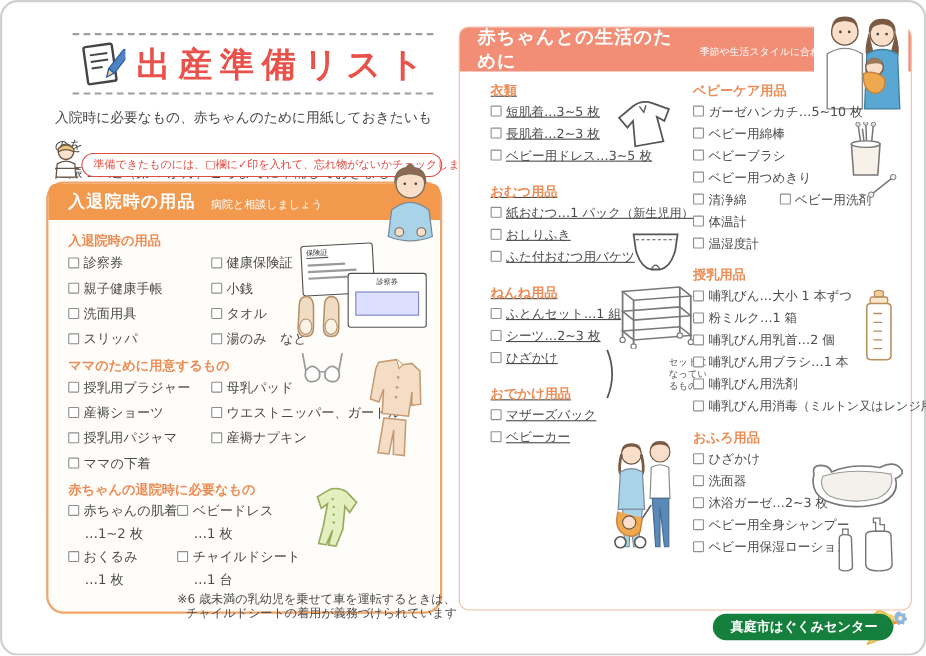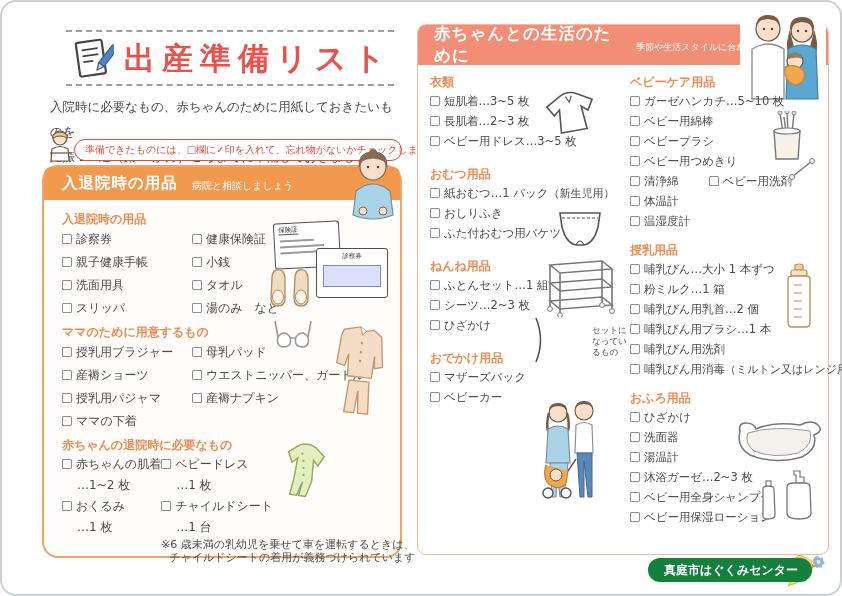--- a/index.html
+++ b/index.html
@@ -42,21 +42,21 @@
   .card2row{position:absolute;left:6px;right:6px;height:12px;background:#dcdffd;border:1px solid #7f86c9;}
   .card2 .clbl2{position:absolute;top:3px;left:0;right:0;text-align:center;font-size:6.5px;color:#333;line-height:8px;}
 
   
   .right-panel{position:absolute;left:415px;top:22px;width:412px;height:531px;border:1.5px solid #f3bba6;border-radius:9px;background:#fff;box-sizing:border-box;}
   .rp-bar{height:40px;background:#f28e76;border-radius:8px 8px 0 0;display:flex;align-items:center;padding-left:16px;}
   .rp-bar .t{color:#fff;font-size:16.5px;font-weight:bold;letter-spacing:1px;}
   .rp-bar .s{color:#fff;font-size:9px;margin-left:10px;margin-top:5px;white-space:nowrap;}
   .rp-family{position:absolute;top:-14px;right:2px;}
   .rp-col{position:absolute;top:48px;}
-  .rp-col.colL{left:12px;width:198px;}
+  .rp-col.colL{left:28px;width:198px;text-decoration:underline;}
   .rp-col.colR{left:212px;width:196px;}
   .rp-col .row{line-height:20px;font-size:11.5px;}
   .gap{height:14px;}
   .gap-s{height:10px;}
   .bracket-note{position:absolute;font-size:8.5px;color:#555;line-height:11px;}
 
   .footer{position:absolute;right:28px;bottom:12px;height:26px;}
   .f-pill{position:absolute;right:0;top:2px;background:#15803d;border-radius:13px;height:24px;line-height:24px;padding:0 14px 0 16px;color:#fff;font-size:12px;font-weight:bold;white-space:nowrap;}
   .f-bird{position:absolute;left:-28px;top:-6px;}
 
@@ -364,21 +364,20 @@
         <div class="row"><span class="cb"></span><span>哺乳びん用乳首…2 個</span></div>
         <div class="row"><span class="cb"></span><span>哺乳びん用ブラシ…1 本</span></div>
         <div class="row"><span class="cb"></span><span>哺乳びん用洗剤</span></div>
         <div class="row"><span class="cb"></span><span>哺乳びん用消毒</span><span class="note-s">（ミルトン又はレンジ用）</span></div>
       </div>
       <div class="gap-s"></div>
       <div class="sec">
         <div class="sec-h">おふろ用品</div>
         <div class="row"><span class="cb"></span><span>ひざかけ</span></div>
         <div class="row"><span class="cb"></span><span>洗面器</span></div>
-        <div class="row"><span class="cb"></span><span>湯温計</span></div>
         <div class="row"><span class="cb"></span><span>沐浴ガーゼ…2~3 枚</span></div>
         <div class="row"><span class="cb"></span><span>ベビー用全身シャンプー</span></div>
         <div class="row"><span class="cb"></span><span>ベビー用保湿ローション</span></div>
       </div>
 
       <div class="illus" style="left:140px;top:38px;">
         <svg width="46" height="76" viewBox="0 0 46 76">
           <path d="M10,2 L13,22 M17,0 L18,22 M24,2 L22,22 M14,6 L16,22" stroke="#777" stroke-width="1.4"></path>
           <circle cx="10" cy="2" r="2" fill="#ddd" stroke="#777" stroke-width="0.8"></circle>
           <circle cx="17" cy="0.8" r="2" fill="#ddd" stroke="#777" stroke-width="0.8"></circle>

